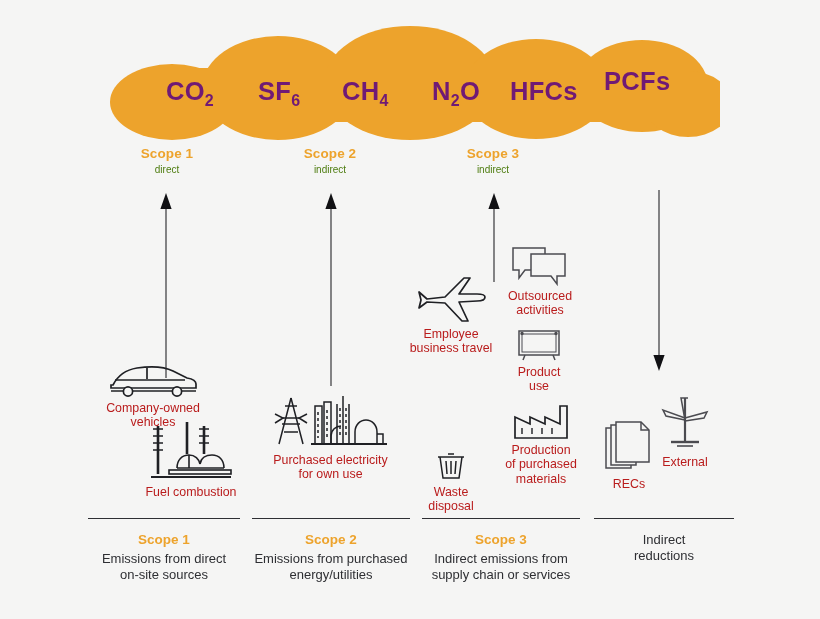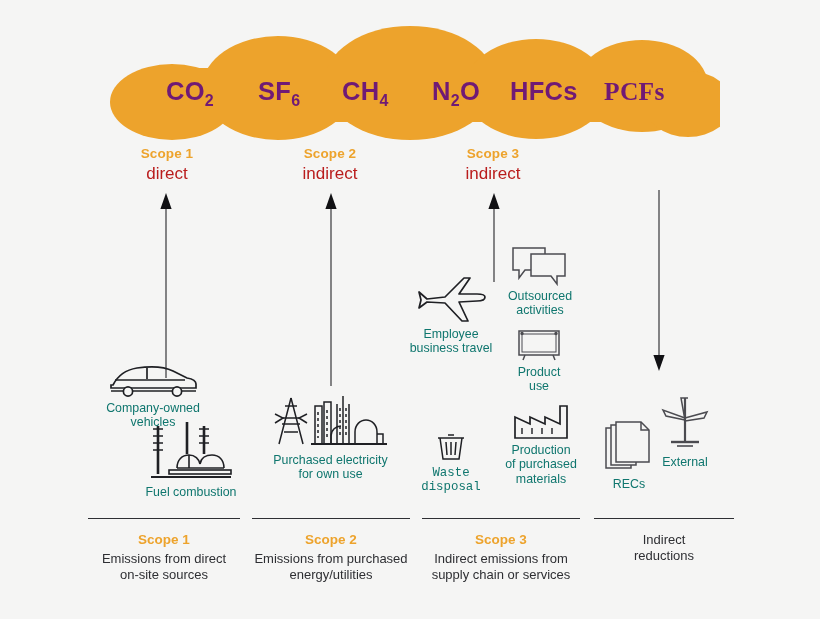--- a/index.html
+++ b/index.html
@@ -24,32 +24,32 @@
     white-space: nowrap;
   }
   .gas sub { font-size: 16px; font-weight: bold; }
 
   
   .scope-head { position: absolute; text-align: center; width: 150px; }
   .scope-head .t1 {
     color: #eda32c; font-size: 13.5px; font-weight: bold; letter-spacing: .1px;
   }
   .scope-head .t2 {
-    color: #b91c1c; font-size: 17px; margin-top: 3px;
+    color: #4d7c0f; font-size: 10px; margin-top: 3px;
   }
 
   
   .arrow { position: absolute; }
   .arrow svg { display: block; }
 
   
   .iconblock { position: absolute; text-align: center; }
   .iconblock .glyph { display: flex; justify-content: center; align-items: flex-end; }
   .iconblock .cap {
-    color: #0f766e; font-size: 12.4px; line-height: 14.4px;
+    color: #b91c1c; font-size: 12.4px; line-height: 14.4px;
     margin-top: 3px; white-space: pre-line;
   }
 
   
   .legend { position: absolute; left: 88px; top: 518px; width: 646px; height: 80px; }
   .lcol { position: absolute; top: 0; text-align: center; }
   .lrule { height: 0; border-top: 1.6px solid #2e2f33; width: 100%; }
   .lcol .lt1 {
     color: #eda32c; font-size: 13.5px; font-weight: bold; margin-top: 13px;
   }
@@ -74,21 +74,21 @@
         <ellipse cx="578" cy="78" rx="44" ry="33"></ellipse>
         <rect x="40" y="42" width="540" height="54"></rect>
       </g>
     </svg>
     <div class="gas-row">
       <div class="gas" style="left:56px; top:51px;">CO<sub>2</sub></div>
       <div class="gas" style="left:148px; top:51px;">SF<sub>6</sub></div>
       <div class="gas" style="left:232px; top:51px;">CH<sub>4</sub></div>
       <div class="gas" style="left:322px; top:51px;">N<sub>2</sub>O</div>
       <div class="gas" style="left:400px; top:51px;">HFCs</div>
-      <div class="gas" style="left:494px; top:51px;font-family:Liberation Serif, serif;">PCFs</div>
+      <div class="gas" style="left:494px; top:41px;">PCFs</div>
     </div>
   </div>
 
   <div class="scope-head" style="left:92px; top:146px;">
     <div class="t1">Scope 1</div>
     <div class="t2">direct</div>
   </div>
   <div class="scope-head" style="left:255px; top:146px;">
     <div class="t1">Scope 2</div>
     <div class="t2">indirect</div>
@@ -190,21 +190,21 @@
     <div class="glyph">
       <svg width="72" height="48" viewBox="0 0 72 48" fill="none" stroke="#1f2024" stroke-width="1.7" stroke-linejoin="round">
         <path d="M12 23 L4 16 L6 24 L4 32 L12 26 L30 27 L47 45 L53 45 L44 26 L62 25 C68 25 70 23 70 21 C70 19 67 18 62 18 L44 18 L55 2 L49 2 L30 21 Z"></path>
       </svg>
     </div>
     <div class="cap">Employee
 business travel</div>
   </div>
 
 
-  <div class="iconblock" style="left:414px; top:433px; width:74px;font-family:Liberation Mono, monospace;">
+  <div class="iconblock" style="left:414px; top:452px; width:74px;">
     <div class="glyph">
       <svg width="32" height="30" viewBox="0 0 32 30" fill="none" stroke="#1f2024" stroke-width="1.5">
         <path d="M3 5 L29 5"></path>
         <path d="M13 2 L19 2"></path>
         <path d="M5 5 L8 26 L24 26 L27 5"></path>
         <path d="M11 9 L12 22 M16 9 L16 22 M21 9 L20 22"></path>
       </svg>
     </div>
     <div class="cap">Waste
 disposal</div>

